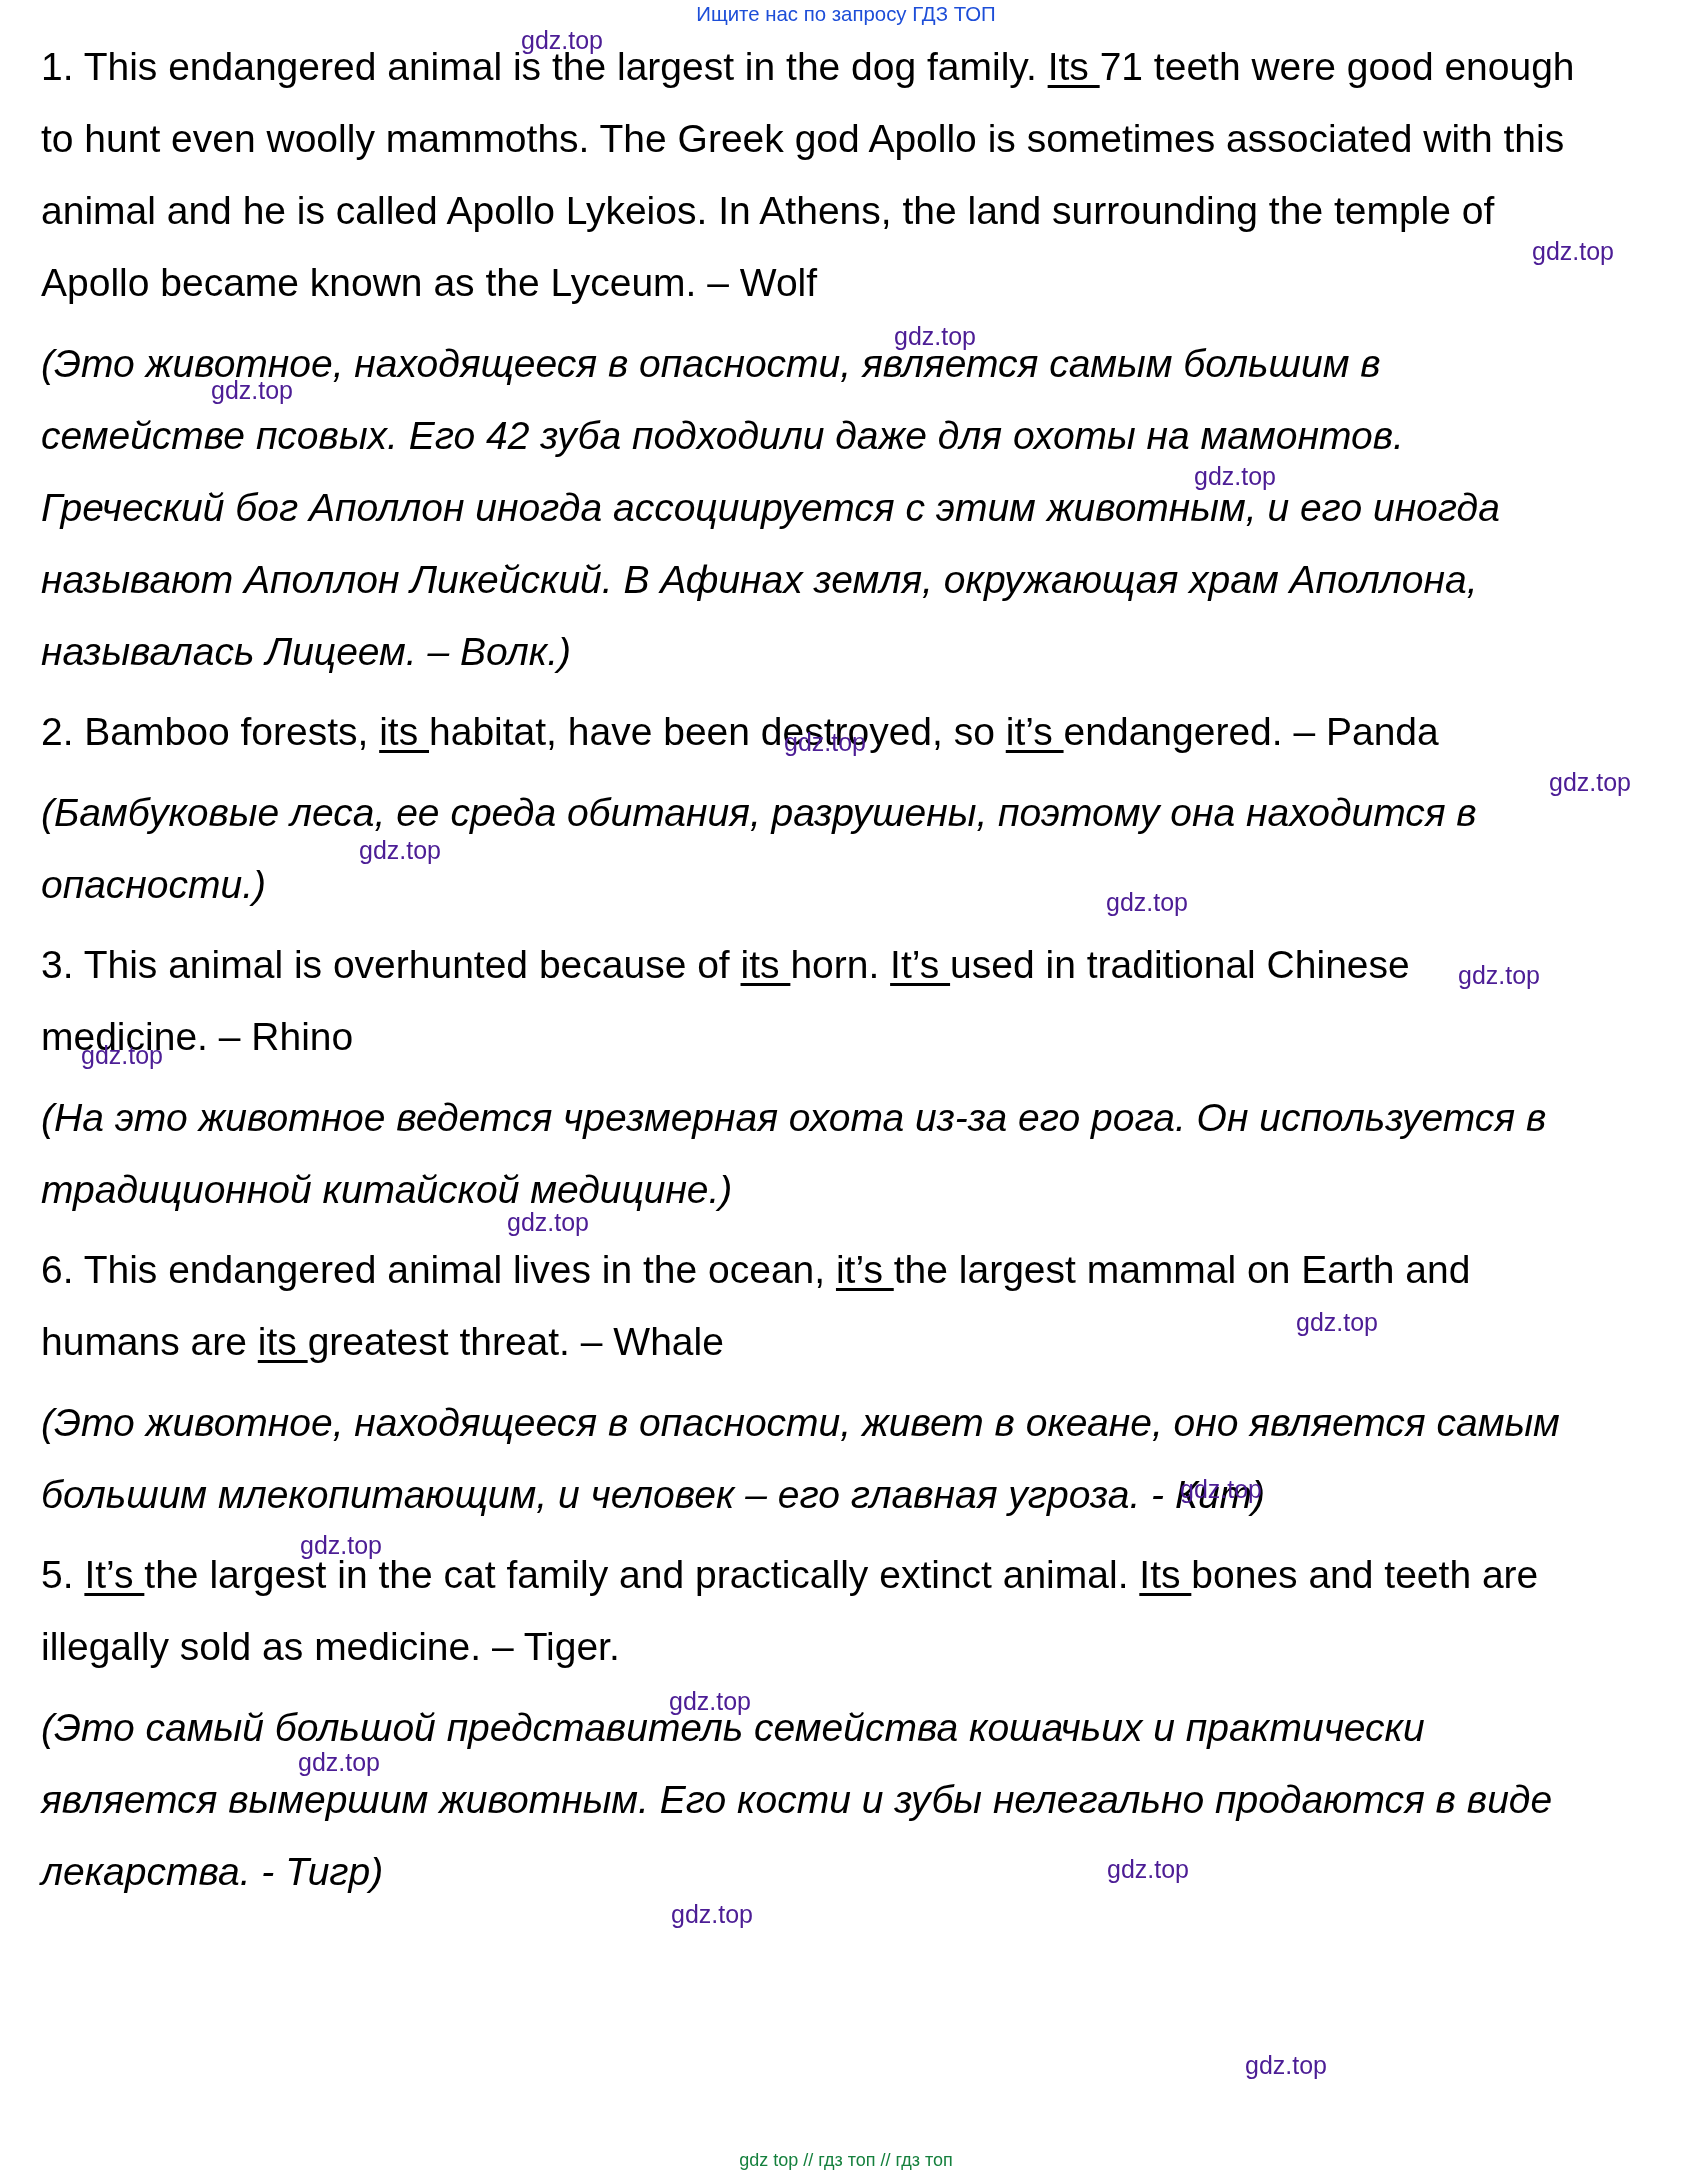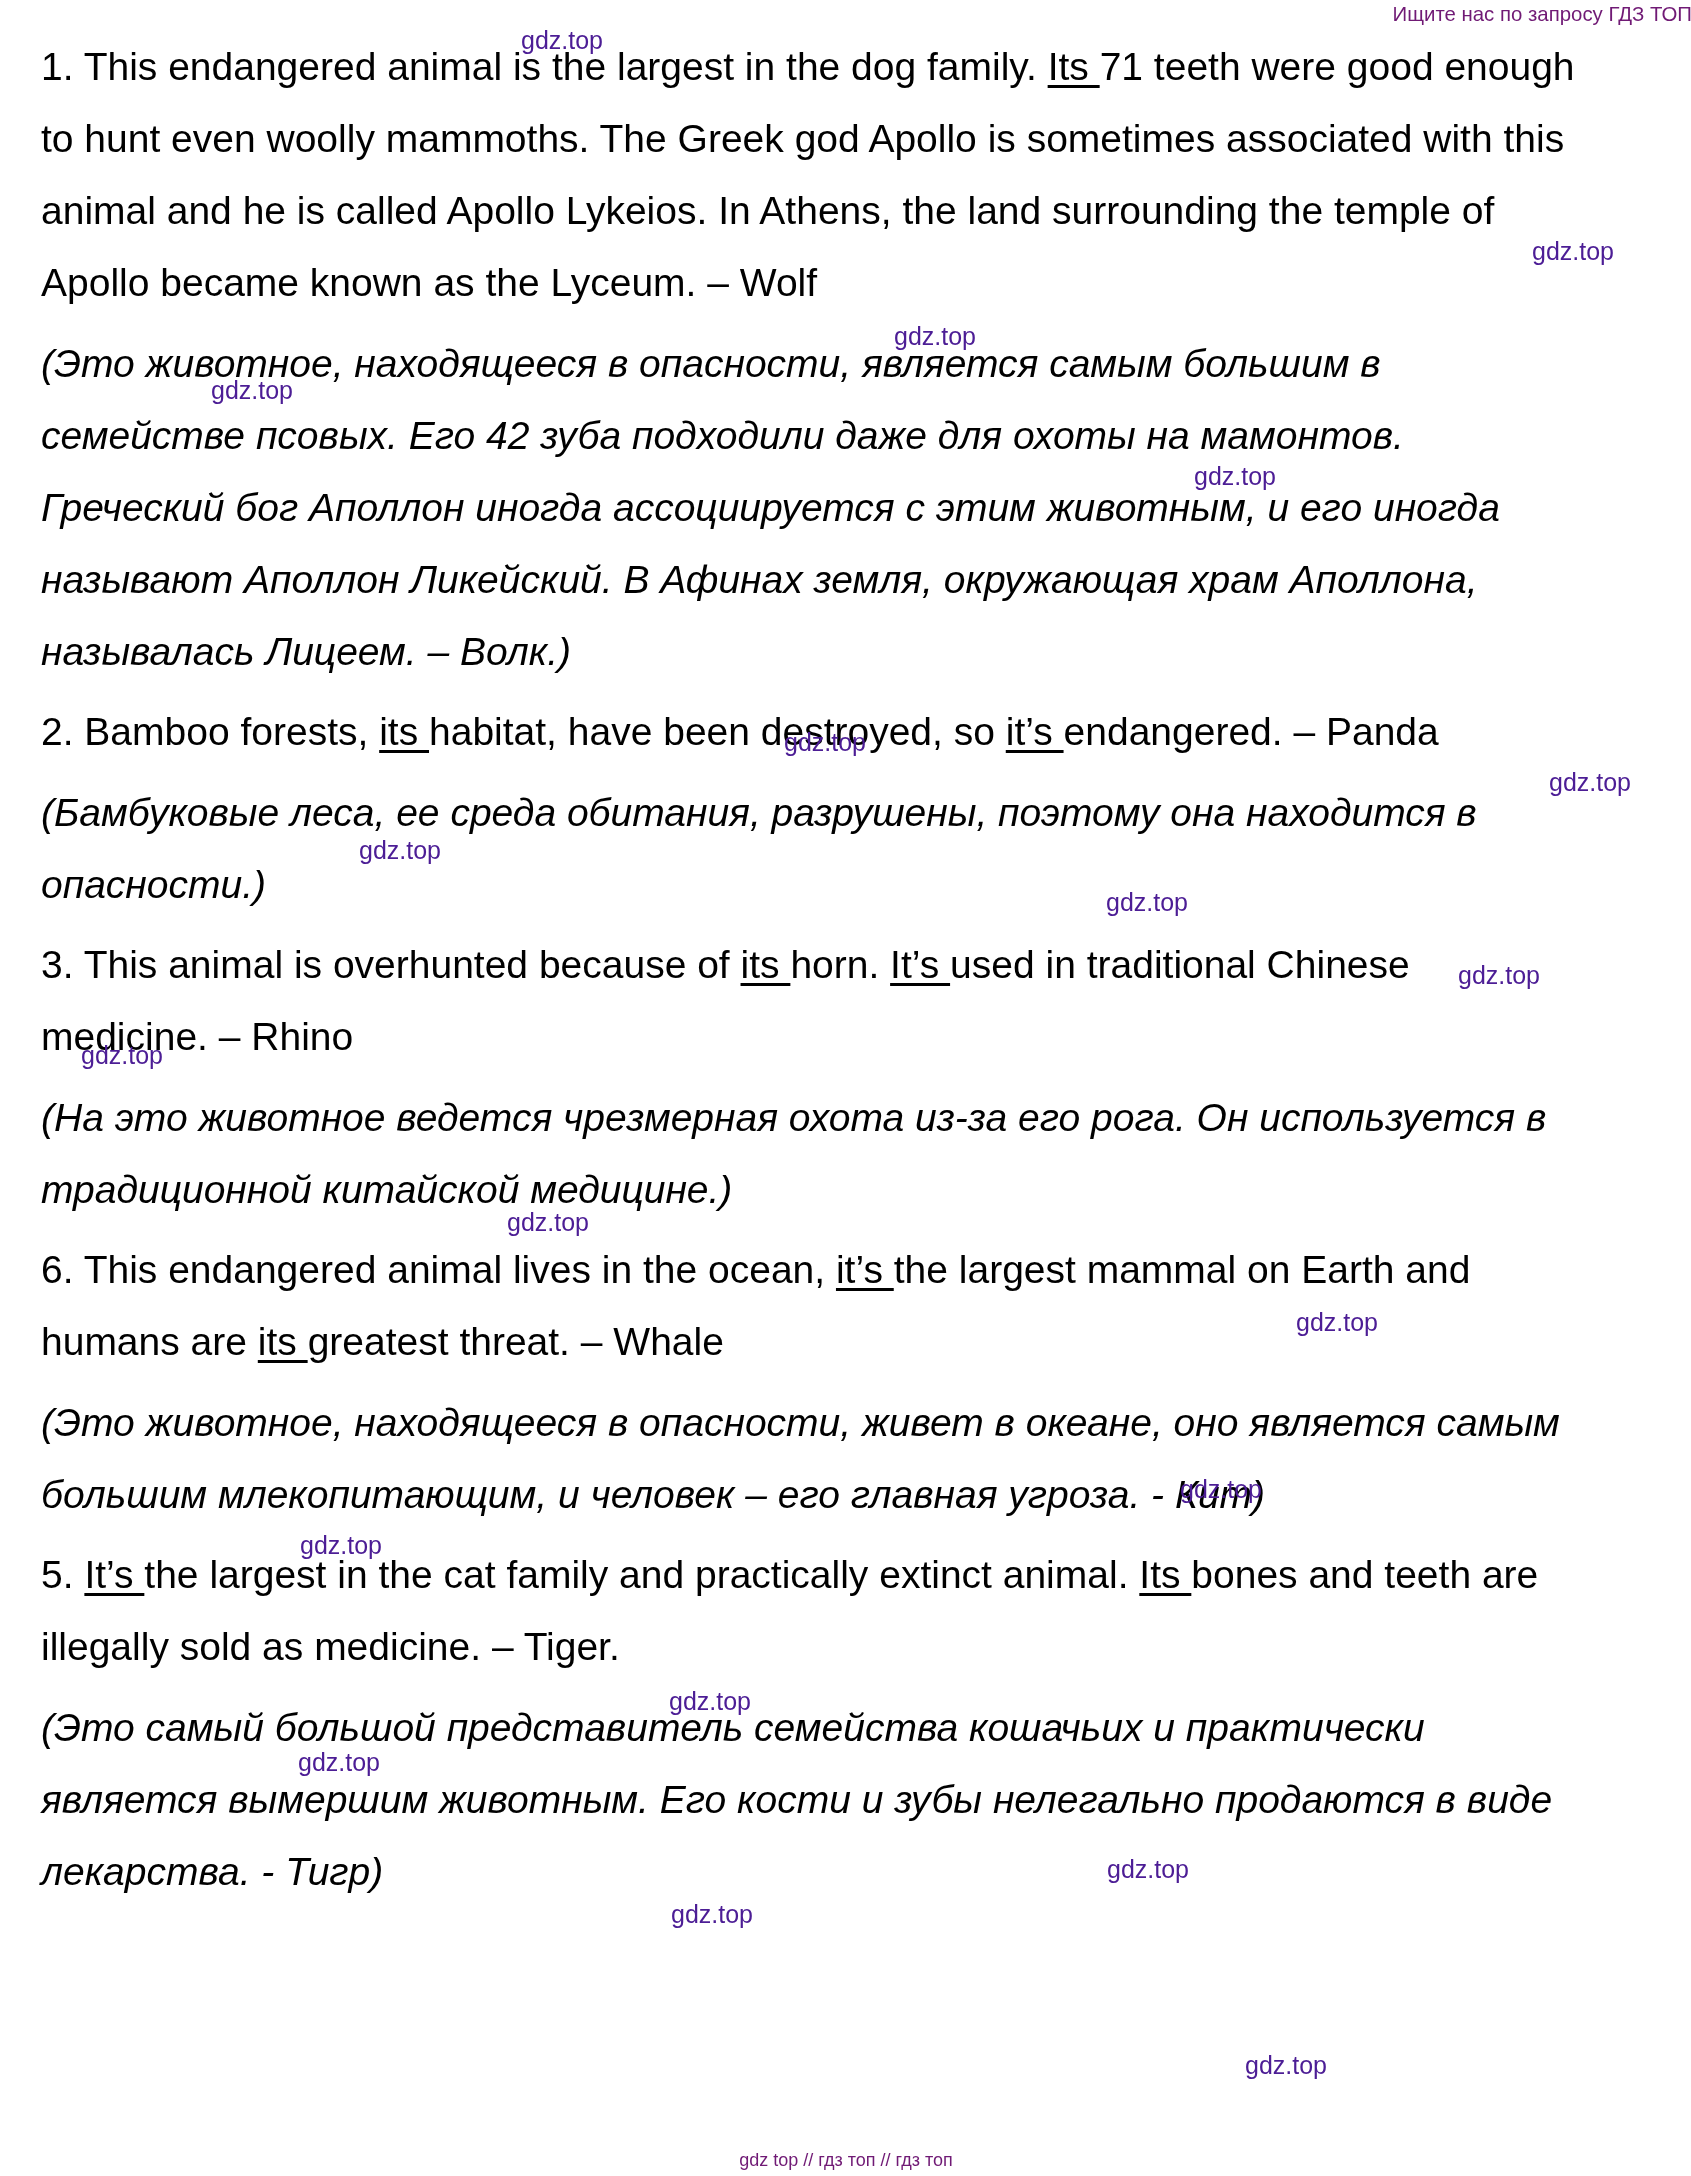--- a/index.html
+++ b/index.html
@@ -13,32 +13,32 @@
     background: #ffffff;
     color: #000000;
     font-family: "Liberation Sans", "DejaVu Sans", sans-serif;
     overflow: hidden;
   }
   .top-note {
     position: absolute;
     top: 3.4px;
     left: 0;
     width: 100%;
-    text-align: right;
+    text-align: center;
     font-size: 20.4px;
-    color: #701a75;
+    color: #1d4ed8;
   }
   .bottom-note {
     position: absolute;
     bottom: 5.1px;
     left: 0;
     width: 100%;
     text-align: center;
     font-size: 18px;
-    color: #701a75;
+    color: #15803d;
   }
   .content {
     position: absolute;
     top: 31px;
     left: 41px;
     width: 1542px;
   }
   p.en, p.ru {
     font-size: 39px;
     line-height: 72px;

